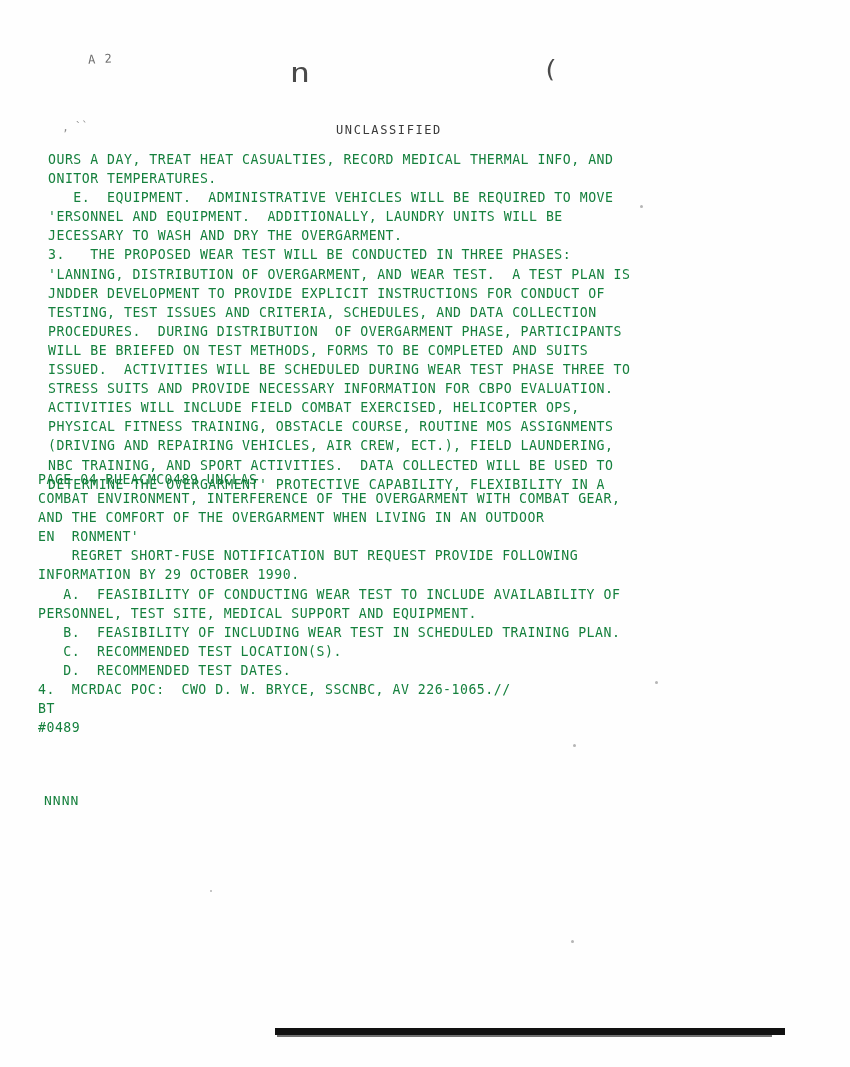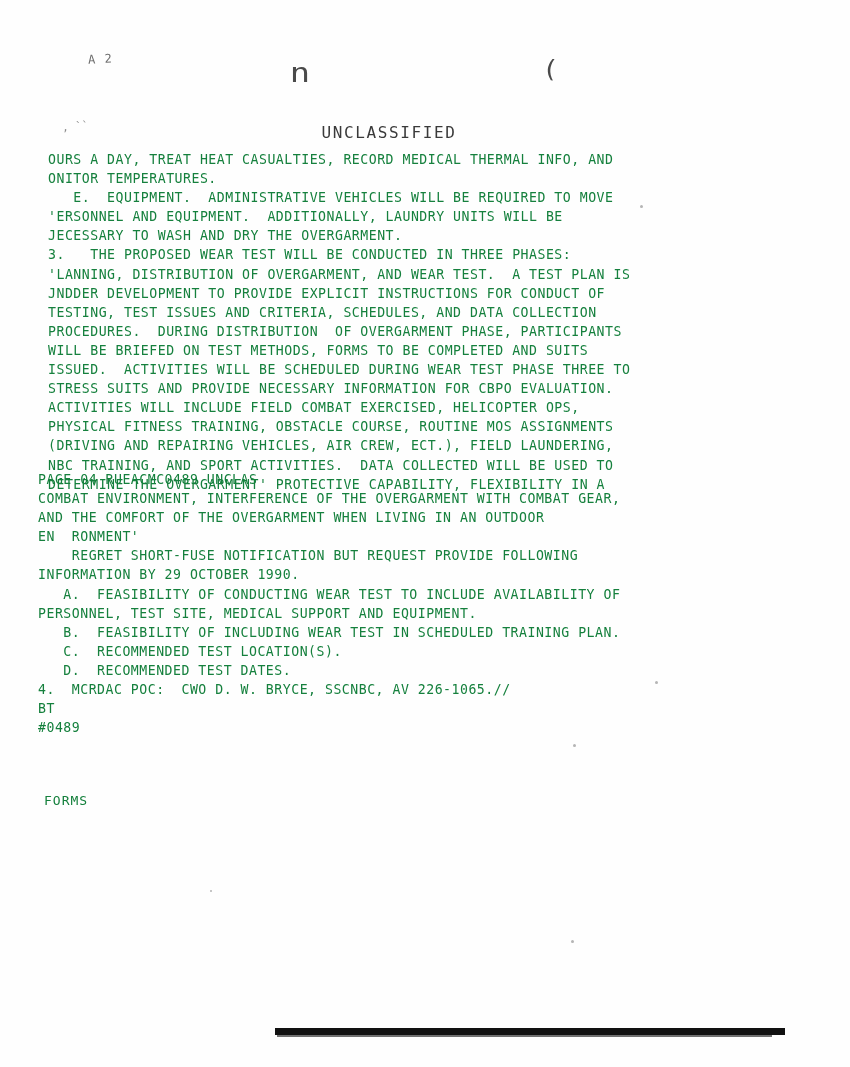--- a/index.html
+++ b/index.html
@@ -58,21 +58,21 @@
     color: #777;
     transform: rotate(-4deg);
   }
 
   .classification {
     position: absolute;
     left: 0;
     top: 123px;
     width: 778px;
     text-align: center;
-    font-size: 16px;
+    font-size: 12px;
     letter-spacing: 1.6px;
     color: #3a3a3a;
   }
 
   .body-block {
     position: absolute;
     font-size: 13.2px;
     line-height: 19.1px;
     letter-spacing: 0.5px;
     white-space: pre;
@@ -159,21 +159,21 @@
 INFORMATION BY 29 OCTOBER 1990.
    A.  FEASIBILITY OF CONDUCTING WEAR TEST TO INCLUDE AVAILABILITY OF
 PERSONNEL, TEST SITE, MEDICAL SUPPORT AND EQUIPMENT.
    B.  FEASIBILITY OF INCLUDING WEAR TEST IN SCHEDULED TRAINING PLAN.
    C.  RECOMMENDED TEST LOCATION(S).
    D.  RECOMMENDED TEST DATES.
 4.  MCRDAC POC:  CWO D. W. BRYCE, SSCNBC, AV 226-1065.//
 BT
 #0489</div>
 
-  <div class="body-block" id="block-three">FORMS</div>
+  <div class="body-block" id="block-three">NNNN</div>
 
   <div class="speck" style="left:640px; top:205px; width:3px; height:3px;"></div>
   <div class="speck" style="left:655px; top:681px; width:3px; height:3px;"></div>
   <div class="speck" style="left:573px; top:744px; width:3px; height:3px;"></div>
   <div class="speck" style="left:571px; top:940px; width:3px; height:3px;"></div>
   <div class="speck" style="left:210px; top:890px; width:2px; height:2px;"></div>
 
   <div class="bottom-bar"></div>
 
 </div>

